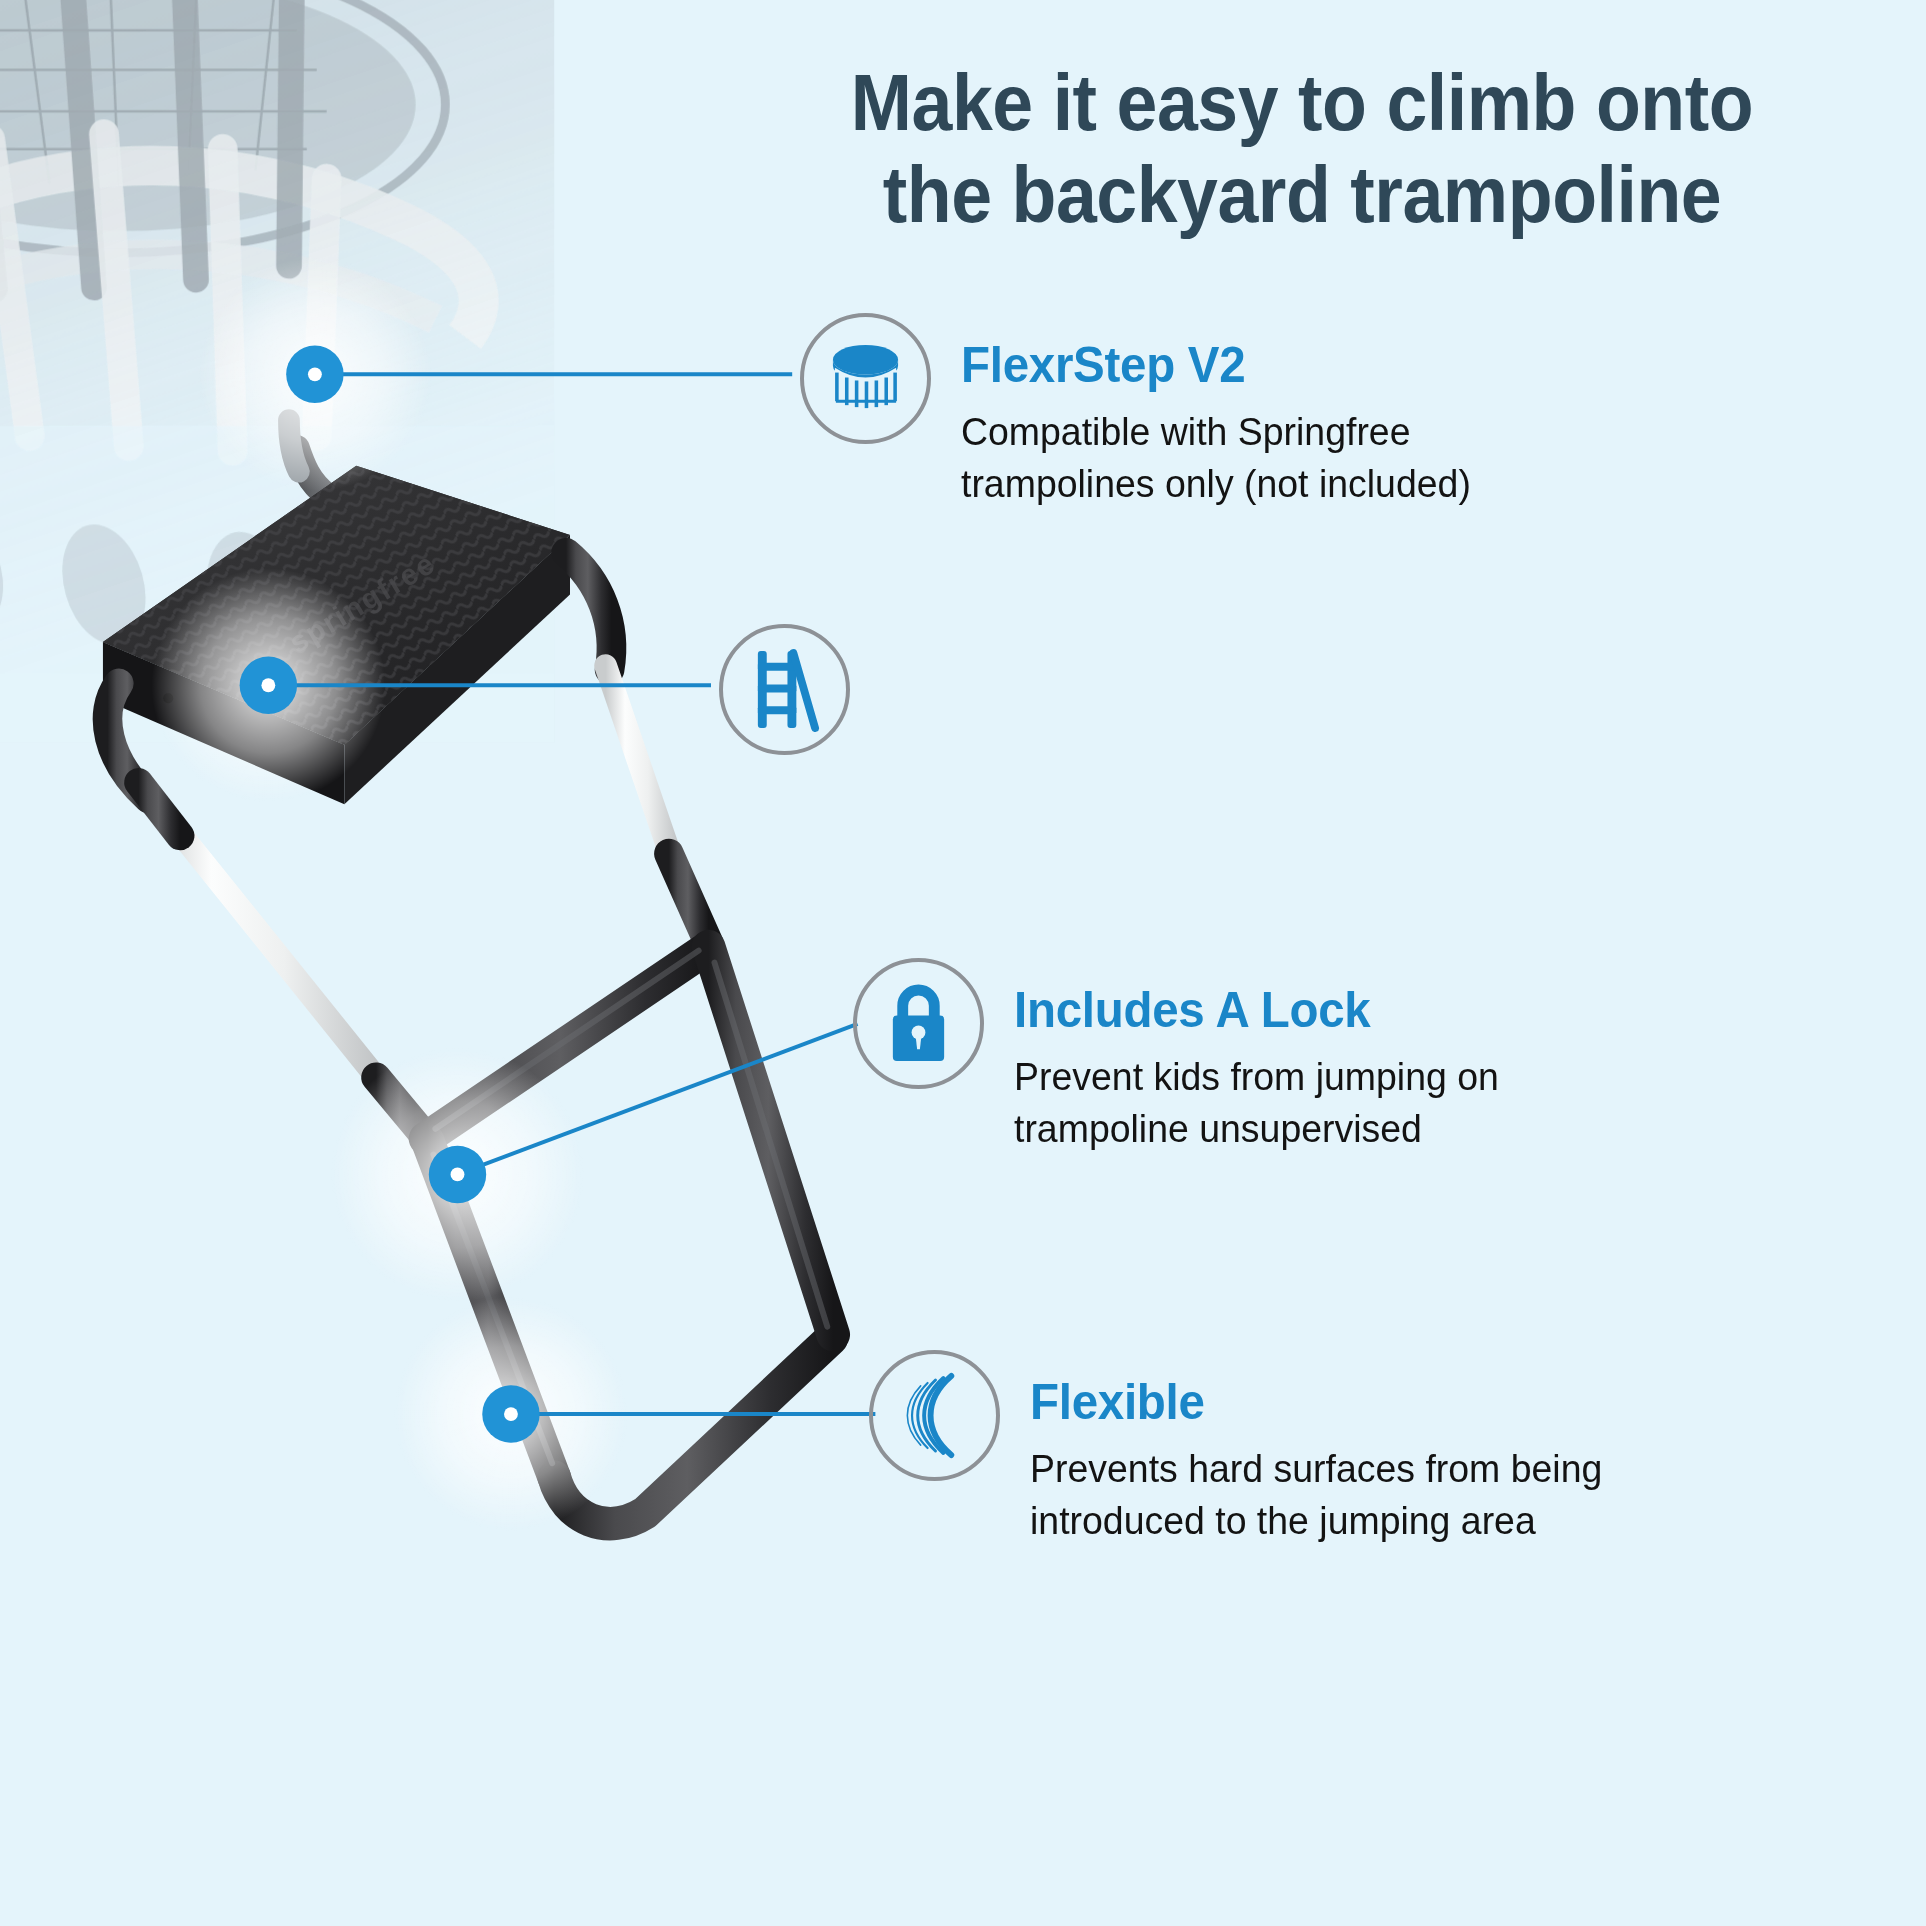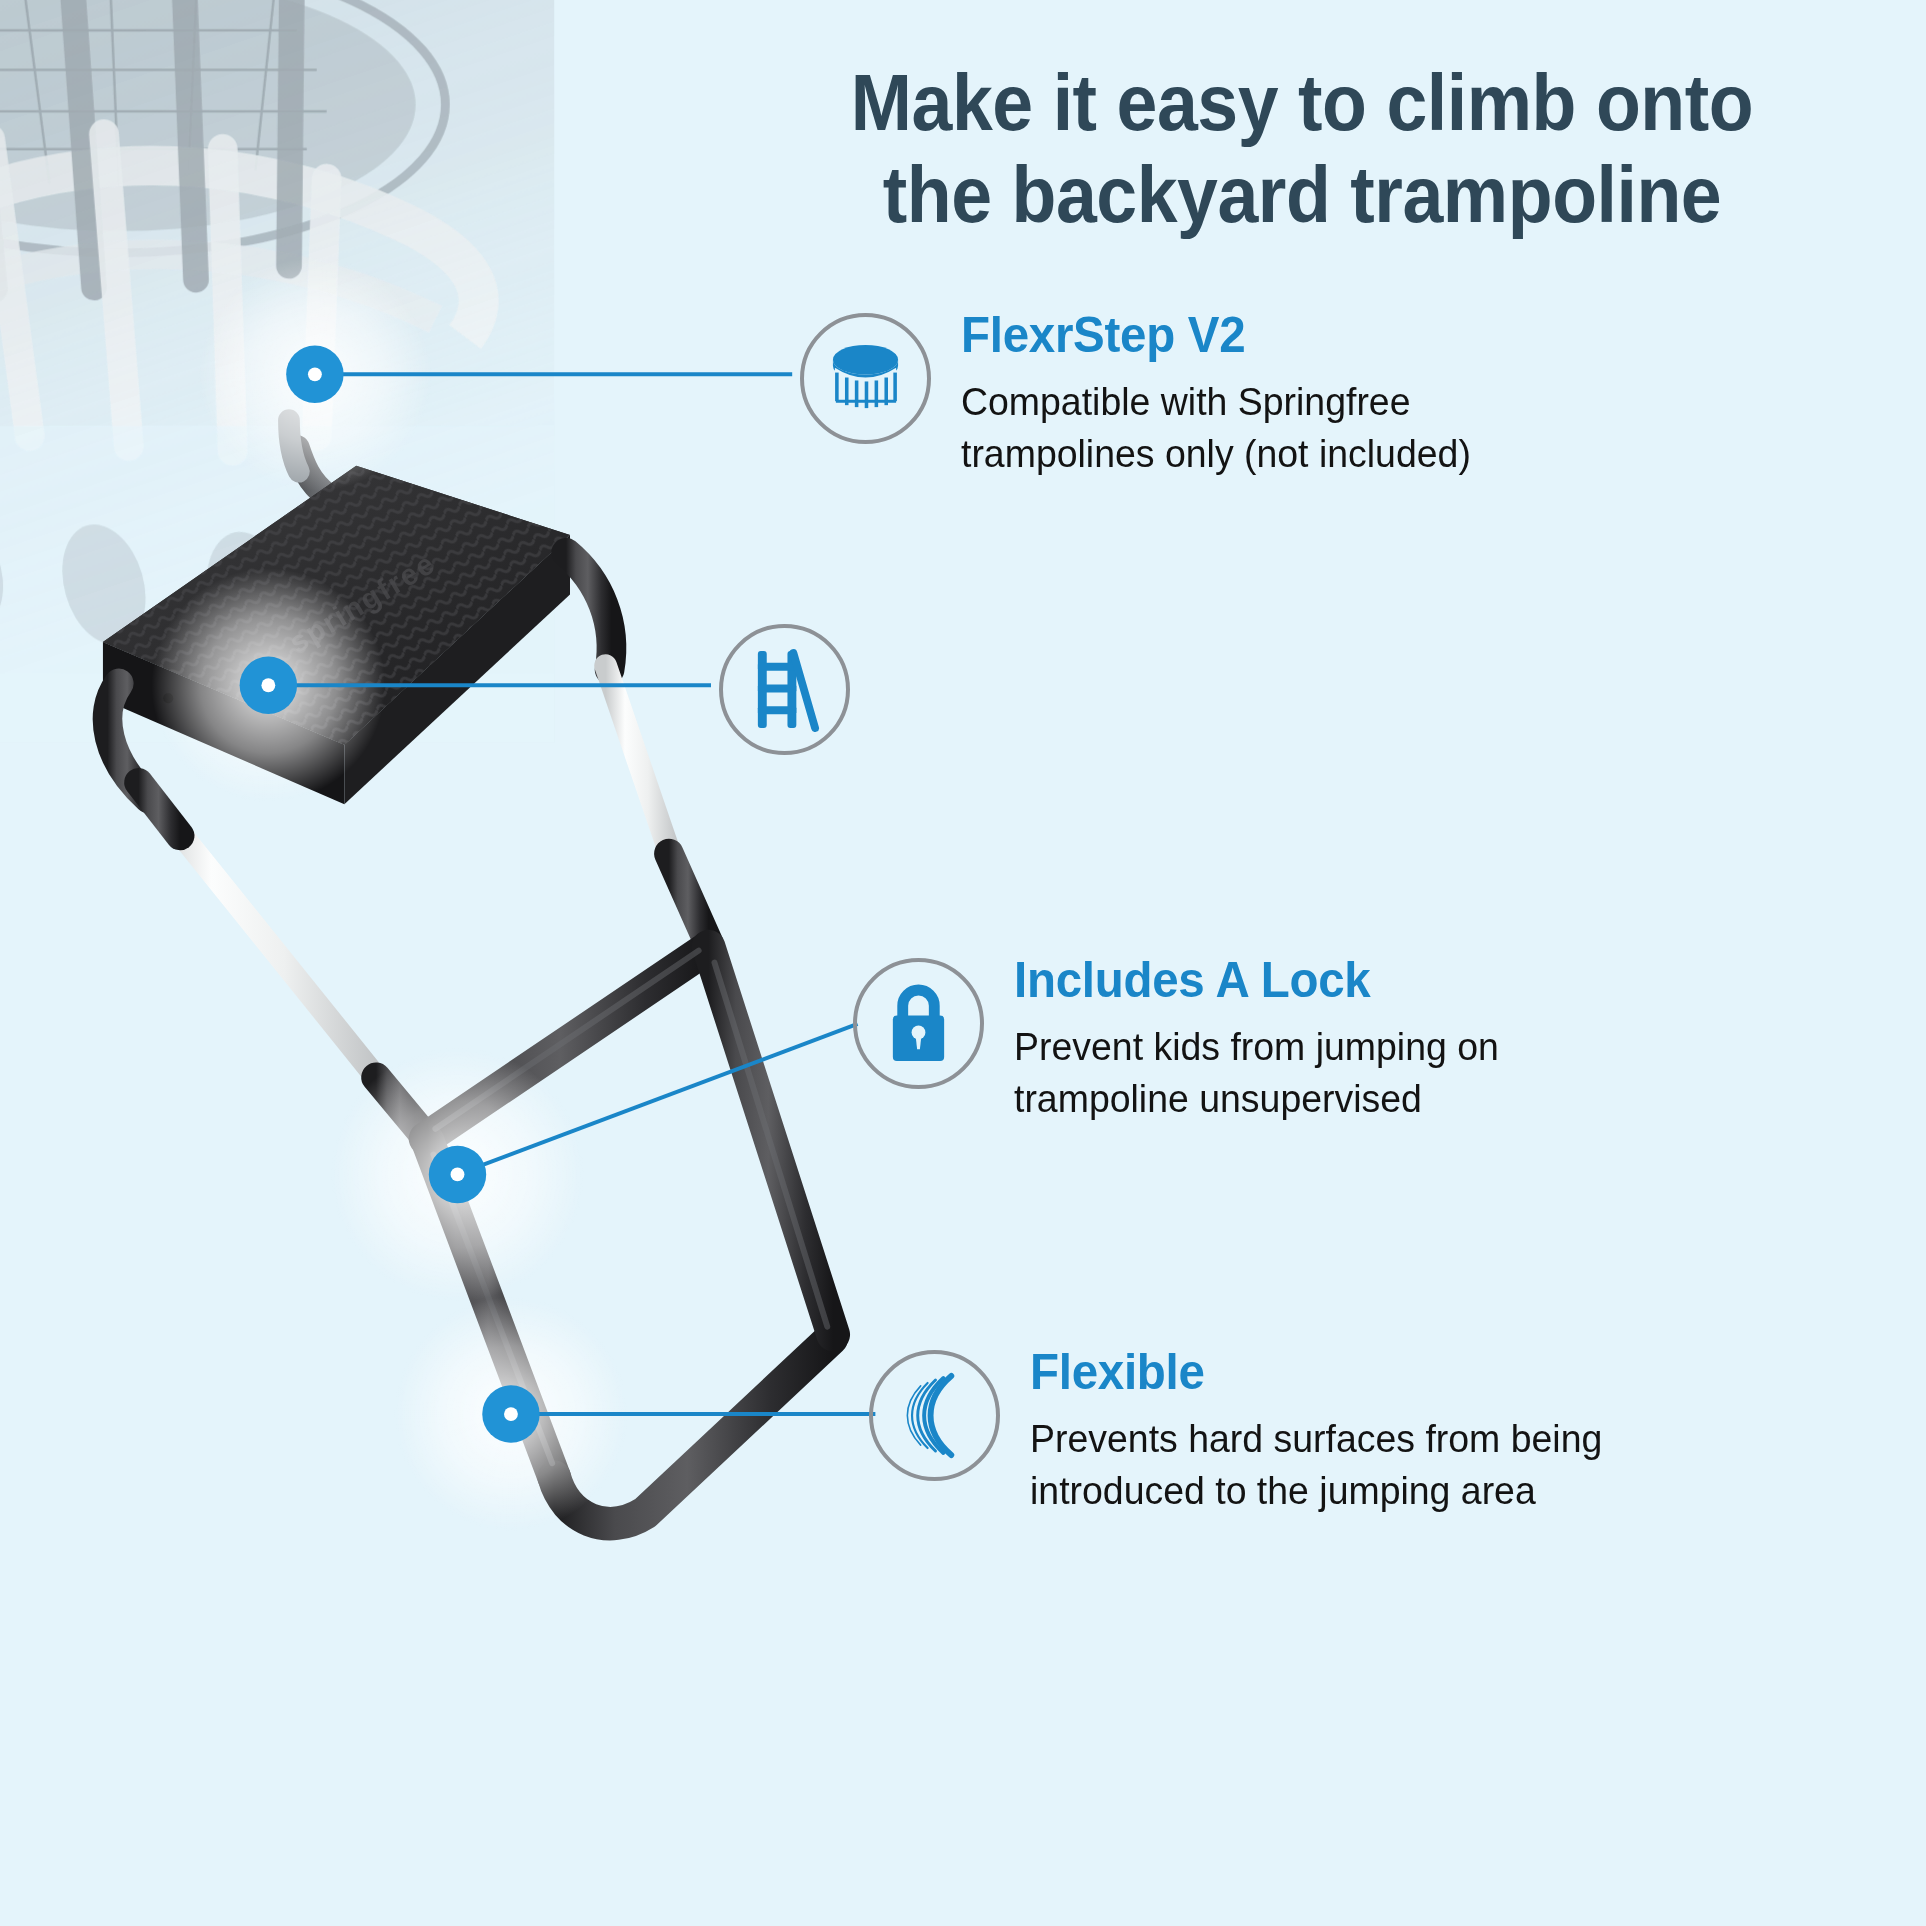--- a/index.html
+++ b/index.html
@@ -69,20 +69,21 @@
     display: flex;
     align-items: center;
     justify-content: center;
     margin-top: 6px;
   }
   .feature-icon-wrap svg { display: block; }
 
   .feature-text {
     margin-left: 30px;
     padding-top: 2px;
+    margin-top: 30px;
   }
 
   .feature-title {
     font-family: "Liberation Sans Narrow", "Liberation Sans", sans-serif;
     font-weight: bold;
     font-size: 50px;
     line-height: 1.05;
     color: #1a86c8;
     letter-spacing: -0.3px;
     transform: scaleX(0.95);

